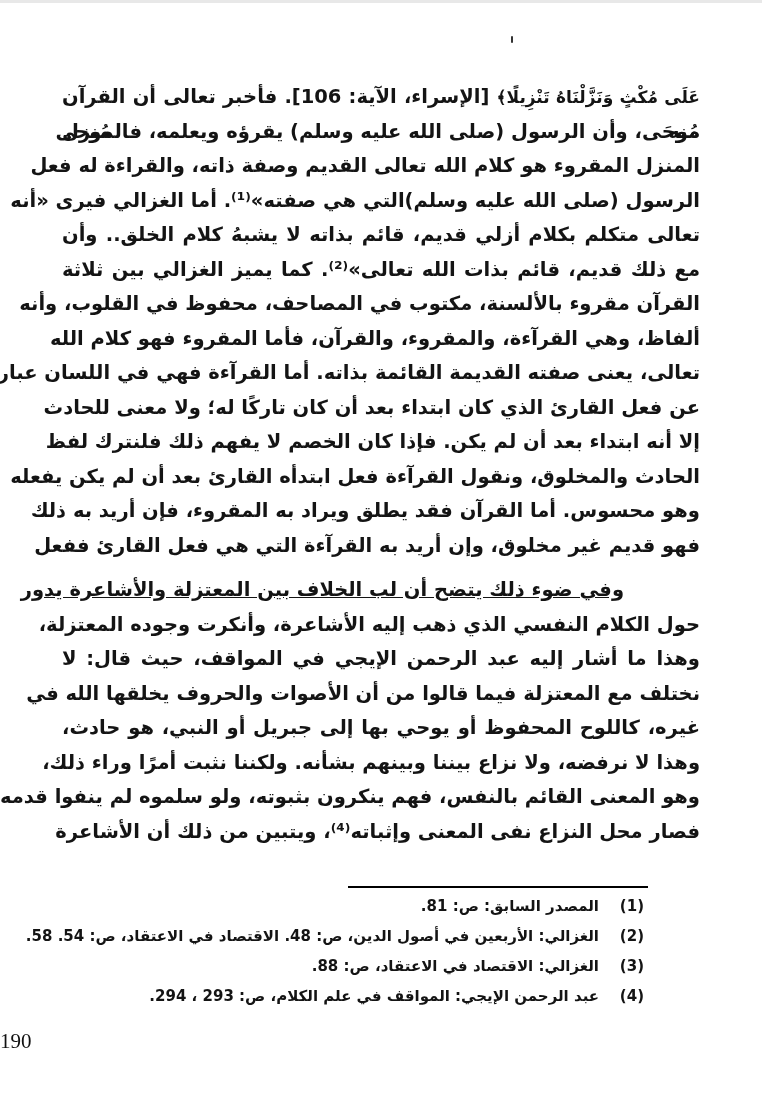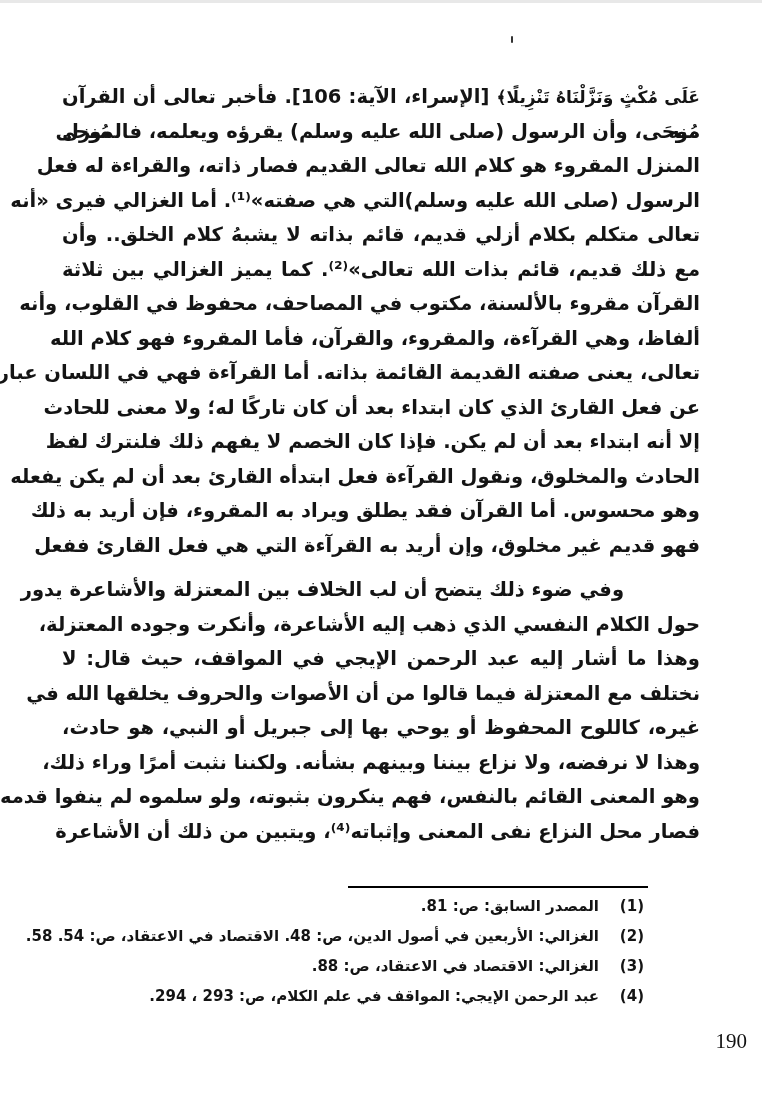--- a/index.html
+++ b/index.html
@@ -37,20 +37,21 @@
     white-space: nowrap;
     overflow: visible;
   }
   .line-flex {
     white-space: normal;
   }
   .indent-first {
     padding-right: 76px;
     padding-left: 28px;
     box-sizing: border-box;
+    text-decoration: underline;
   }
   .quran-verse {
     font-size: 17px;
     font-weight: 700;
     letter-spacing: 0.5px;
   }
   .fn-rule {
     position: absolute;
     top: 883px;
     left: 348px;
@@ -84,22 +85,22 @@
     font-size: 15px;
     font-weight: 700;
     line-height: 28px;
     white-space: nowrap;
     text-align: right;
   }
   .page-number {
     position: absolute;
     top: 1026px;
     left: 0;
-    right: 15px;
-    text-align: right;
+    right: 30px;
+    text-align: left;
     font-family: "Liberation Serif", "DejaVu Serif", serif;
     font-size: 21px;
     font-weight: 400;
     color: #111;
     direction: ltr;
   }
   .scan-speck {
     position: absolute;
     top: 33px;
     left: 511px;
@@ -118,21 +119,21 @@
 
   <div class="body-text">
 
     <div class="para para-1">
       <div class="line line-flex">
         <span class="quran-verse">عَلَى مُكْثٍ وَنَزَّلْنَاهُ تَنْزِيلًا﴾</span>
         <span class="verse-ref">[الإسراء، الآية: 106].</span>
         <span>فأخبر تعالى أن القرآن منه مُنزل</span>
       </div>
       <div class="line">مُوحَى، وأن الرسول (صلى الله عليه وسلم) يقرؤه ويعلمه، فالموحى</div>
-      <div class="line">المنزل المقروء هو كلام الله تعالى القديم فصار ذاته، والقراءة له فعل</div>
+      <div class="line">المنزل المقروء هو كلام الله تعالى القديم وصفة ذاته، والقراءة له فعل</div>
       <div class="line">الرسول (صلى الله عليه وسلم)التي هي صفته»⁽¹⁾. أما الغزالي فيرى «أنه</div>
       <div class="line">تعالى متكلم بكلام أزلي قديم، قائم بذاته لا يشبهُ كلام الخلق.. وأن</div>
       <div class="line">مع ذلك قديم، قائم بذات الله تعالى»⁽²⁾. كما يميز الغزالي بين ثلاثة</div>
       <div class="line">القرآن مقروء بالألسنة، مكتوب في المصاحف، محفوظ في القلوب، وأنه</div>
       <div class="line">ألفاظ، وهي القرآءة، والمقروء، والقرآن، فأما المقروء فهو كلام الله</div>
       <div class="line">تعالى، يعنى صفته القديمة القائمة بذاته. أما القرآءة فهي في اللسان عبارة</div>
       <div class="line">عن فعل القارئ الذي كان ابتداء بعد أن كان تاركًا له؛ ولا معنى للحادث</div>
       <div class="line">إلا أنه ابتداء بعد أن لم يكن. فإذا كان الخصم لا يفهم ذلك فلنترك لفظ</div>
       <div class="line">الحادث والمخلوق، ونقول القرآءة فعل ابتدأه القارئ بعد أن لم يكن يفعله</div>
       <div class="line">وهو محسوس. أما القرآن فقد يطلق ويراد به المقروء، فإن أريد به ذلك</div>

